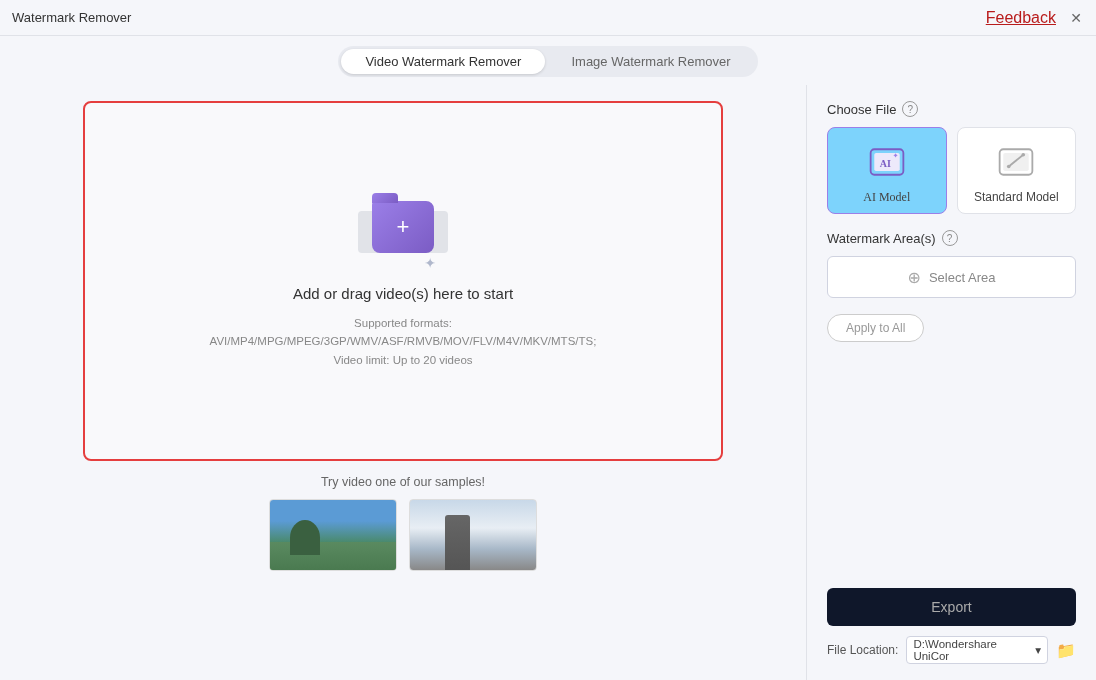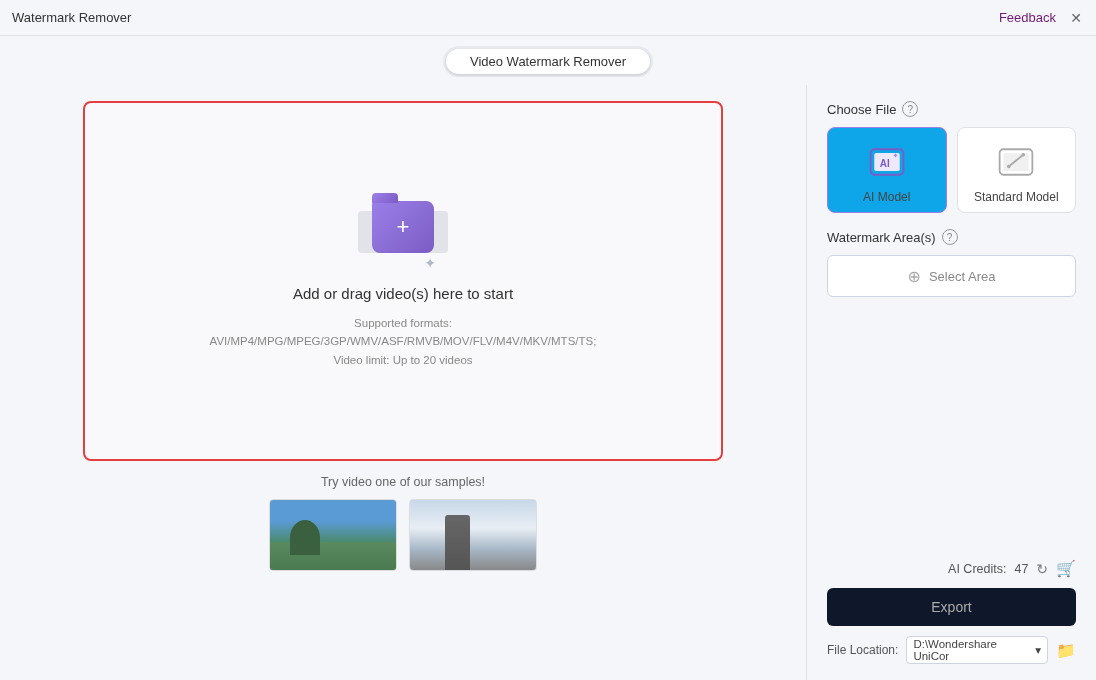--- a/index.html
+++ b/index.html
@@ -31,22 +31,23 @@
       font-size: 13px;
       color: #333;
       font-weight: 500;
     }
     .titlebar-right {
       display: flex;
       align-items: center;
       gap: 12px;
     }
     .feedback-link {
-      font-size: 13px;
-      color: #701a75;
+      font-size: 16px;
+      color: #b91c1c;
+      text-decoration: underline;
       cursor: pointer;
     }
     .close-btn {
       width: 16px;
       height: 16px;
       display: flex;
       align-items: center;
       justify-content: center;
       cursor: pointer;
       font-size: 14px;
@@ -307,22 +308,23 @@
       border-radius: 8px;
       padding: 12px 8px 8px;
       display: flex;
       flex-direction: column;
       align-items: center;
       gap: 6px;
       cursor: pointer;
       background: white;
     }
     .model-card.active {
-      background: #0ea5e9;
+      background: #7dd3fc;
       border-color: #9b7fe8;
+      font-family: Liberation Serif, serif;
     }
     .model-icon {
       width: 44px;
       height: 44px;
       display: flex;
       align-items: center;
       justify-content: center;
     }
     .model-label {
       font-size: 12px;
@@ -445,20 +447,21 @@
   </div>
   <div class="titlebar-right">
     <span class="feedback-link">Feedback</span>
     <span class="close-btn">✕</span>
   </div>
 </div>
 
 <div class="tabbar">
   <div class="tab-group">
     <div class="tab active">Video Watermark Remover</div>
+    <div class="tab">Image Watermark Remover</div>
   </div>
 </div>
 
 <div class="main-content">
 
   <div class="left-panel">
 
     <div class="dropzone">
       <div class="dropzone-inner">
         <div class="folder-icon-container">
@@ -530,30 +533,27 @@
       <div class="section-label">
         <span>Watermark Area(s)</span>
         <div class="help-icon">?</div>
       </div>
       <div class="select-area-btn">
         <span class="select-area-icon">⊕</span>
         <span>Select Area</span>
       </div>
     </div>
 
+    <div>
+      <div class="apply-all-btn">Apply to All</div>
+    </div>
 
     <div class="flex-spacer"></div>
 
     <div class="bottom-section">
-      <div class="ai-credits-row">
-        <span>AI Credits:</span>
-        <span>47</span>
-        <span class="refresh-icon">↻</span>
-        <span class="cart-icon">🛒</span>
-      </div>
       <button class="export-btn">Export</button>
       <div class="file-location-row">
         <span>File Location:</span>
         <div class="file-location-select">
           <span>D:\Wondershare UniCor</span>
           <span>▾</span>
         </div>
         <span class="file-folder-icon">📁</span>
       </div>
     </div>

